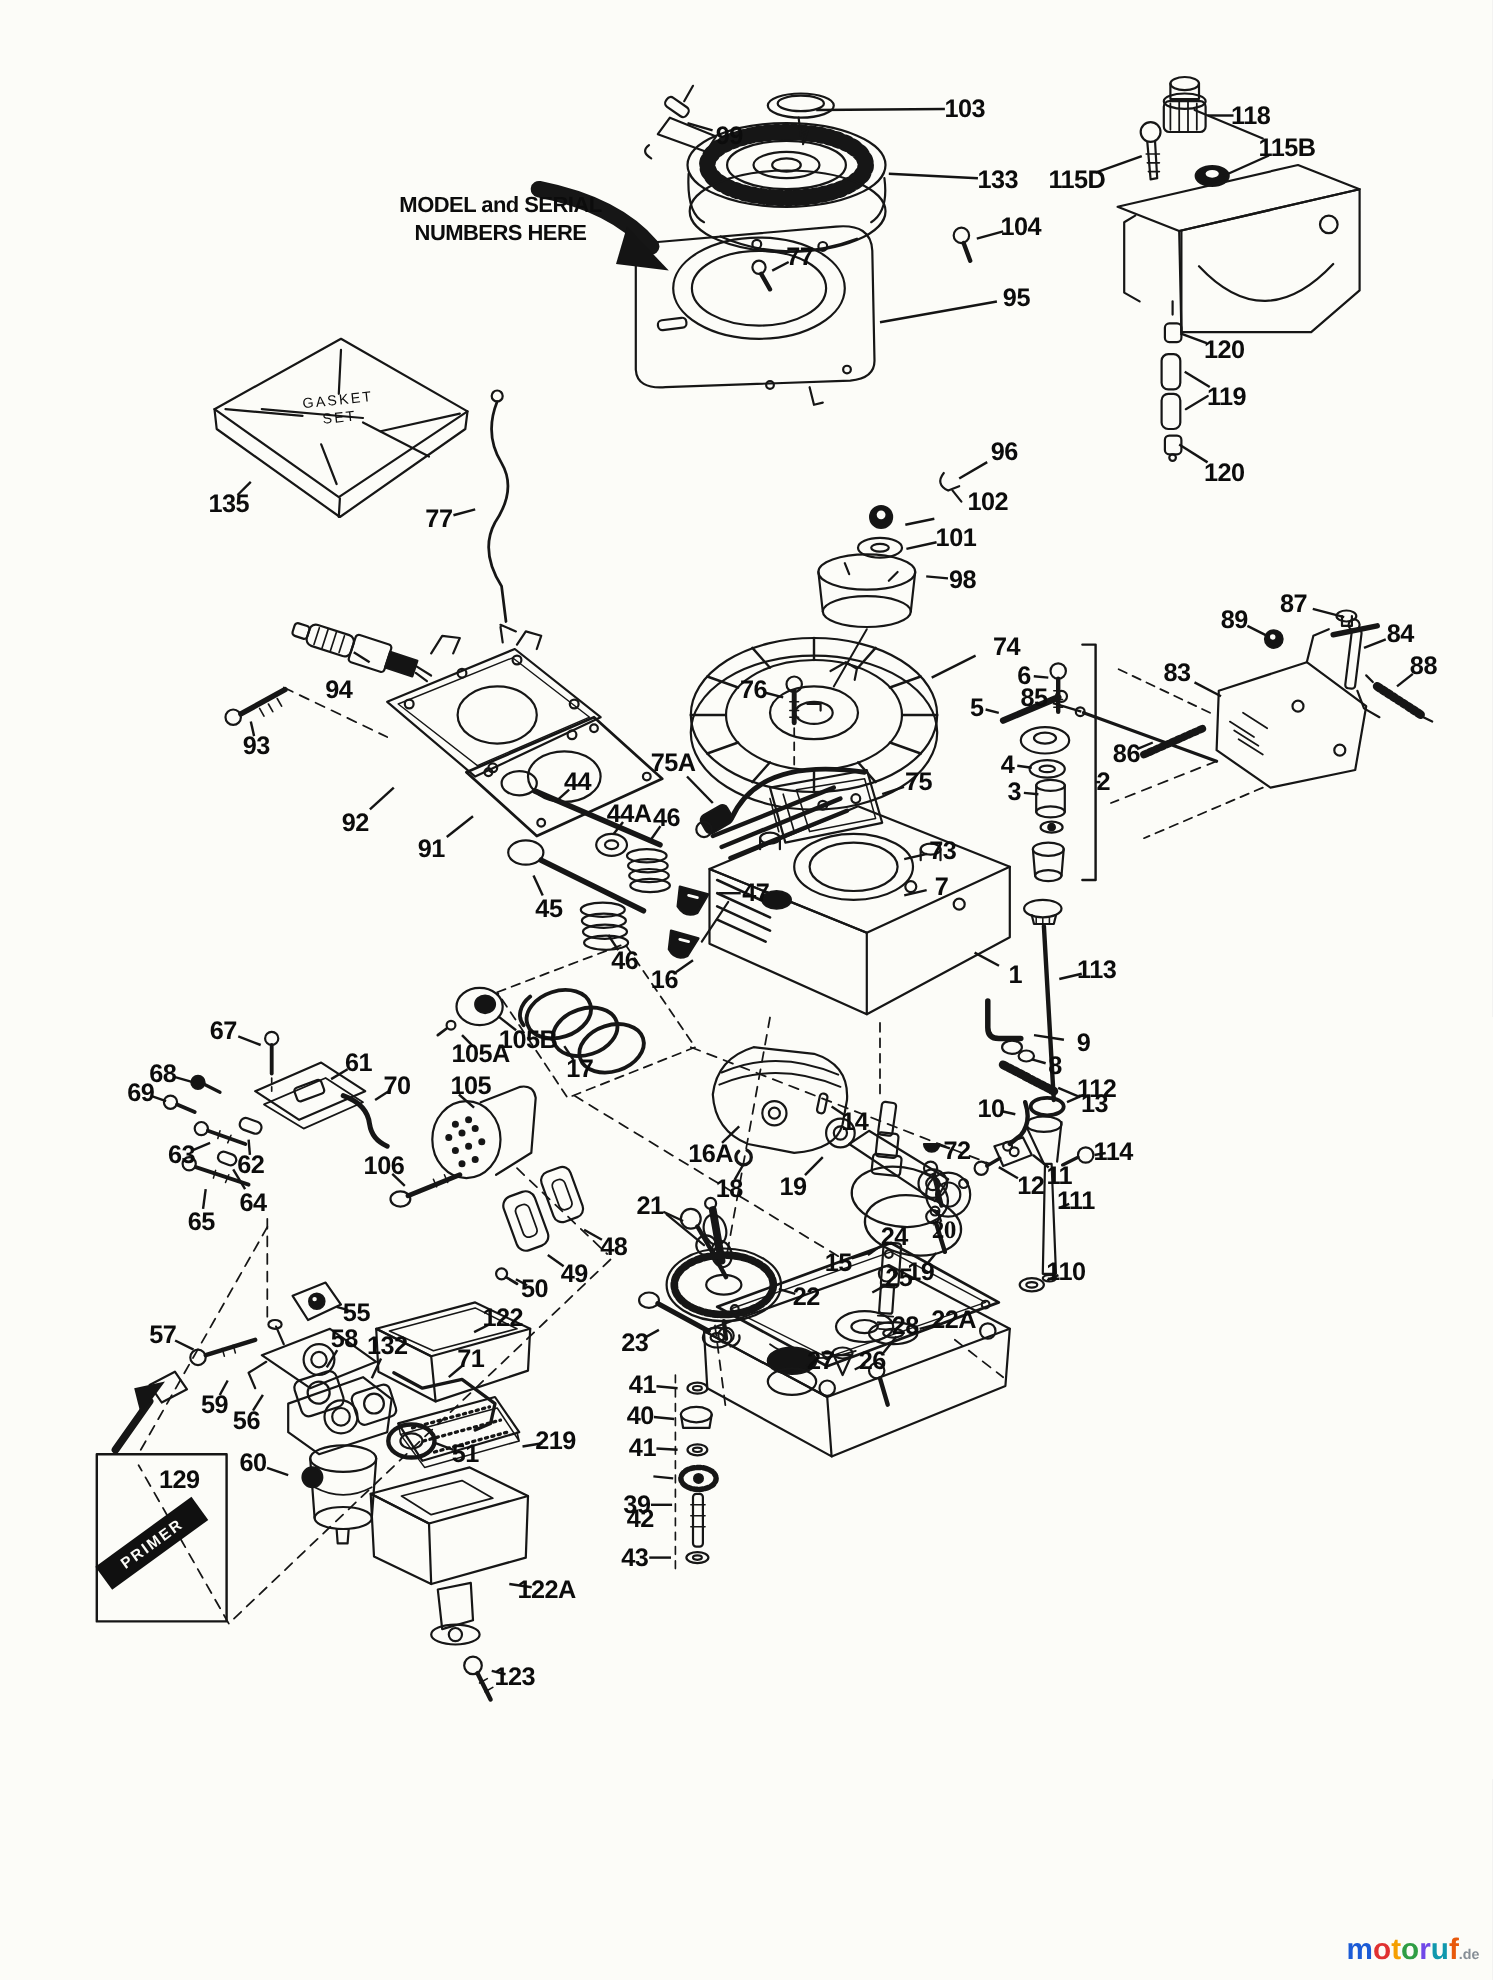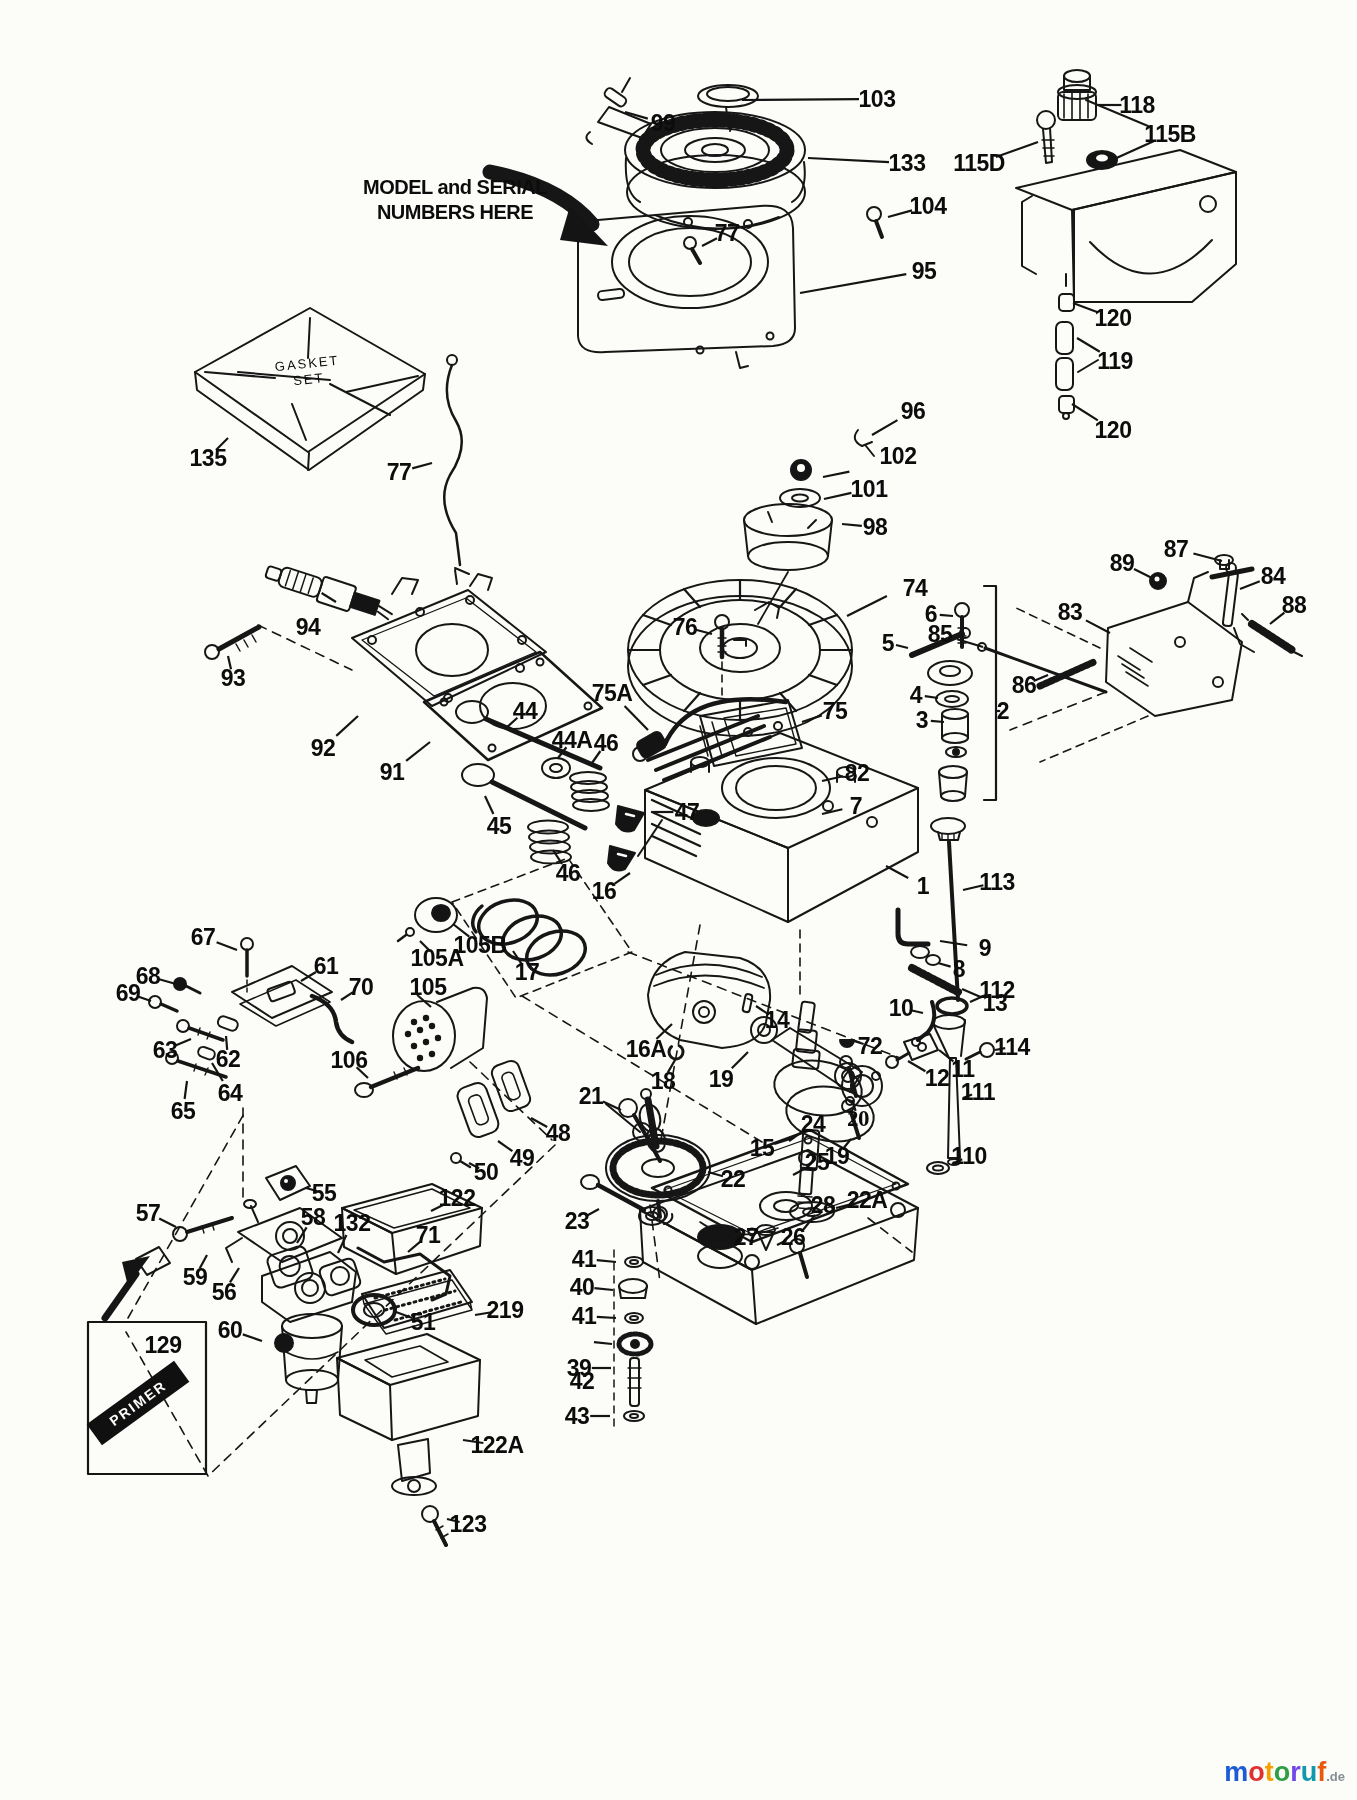--- a/index.html
+++ b/index.html
@@ -697,21 +697,21 @@
       <div class="part-label" style="left: 875px; top: 527px;">98</div>
       <div class="part-label" style="left: 903px; top: 588px; margin-left: 12px;">74</div>
       <div class="part-label" style="left: 685px; top: 627px;">76</div>
       <div class="part-label" style="left: 931px; top: 614px;">6</div>
       <div class="part-label" style="left: 888px; top: 643px;">5</div>
       <div class="part-label" style="left: 916px; top: 695px;">4</div>
       <div class="part-label" style="left: 922px; top: 720px;">3</div>
       <div class="part-label" style="left: 1003px; top: 711px;">2</div>
       <div class="part-label" style="left: 612px; top: 693px;">75A</div>
       <div class="part-label" style="left: 835px; top: 711px;">75</div>
-      <div class="part-label" style="left: 857px; top: 773px;">82</div>
+      <div class="part-label" style="left: 857px; top: 773px;">73</div>
       <div class="part-label" style="left: 856px; top: 806px;">7</div>
       <div class="part-label" style="left: 1176px; top: 549px;">87</div>
       <div class="part-label" style="left: 1122px; top: 563px;">89</div>
       <div class="part-label" style="left: 1273px; top: 576px;">84</div>
       <div class="part-label" style="left: 1294px; top: 605px;">88</div>
       <div class="part-label" style="left: 1070px; top: 612px;">83</div>
       <div class="part-label" style="left: 940px; top: 634px;">85</div>
       <div class="part-label" style="left: 1024px; top: 685px;">86</div>
       <div class="part-label" style="left: 308px; top: 587px; margin-top: 40px;">94</div>
       <div class="part-label" style="left: 233px; top: 678px;">93</div>

